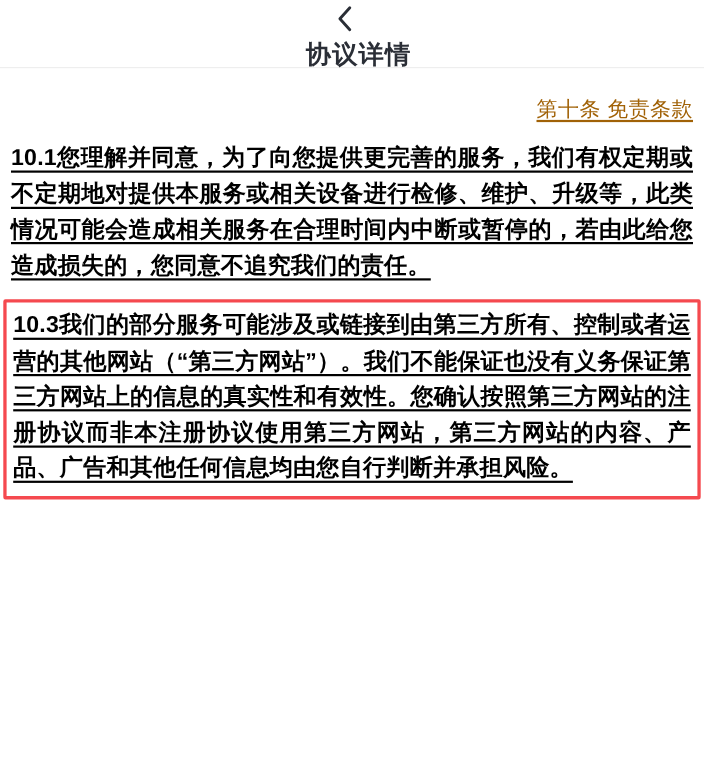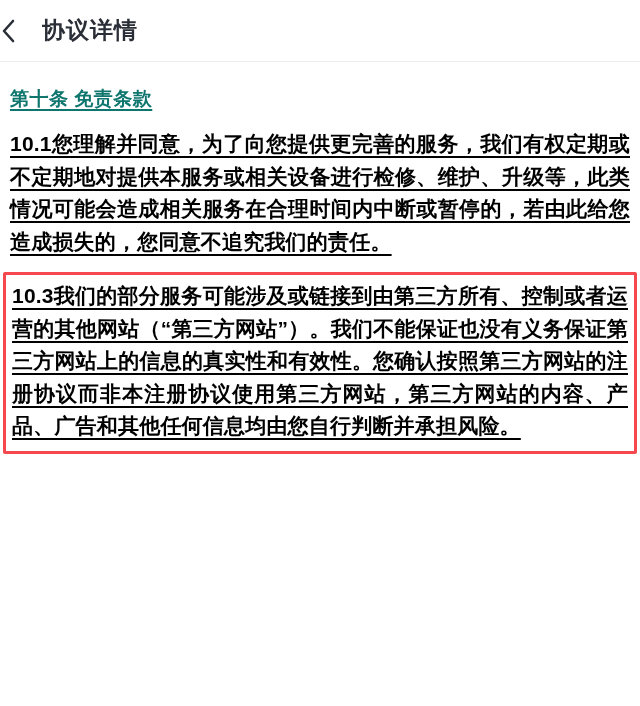--- a/index.html
+++ b/index.html
@@ -13,24 +13,25 @@
     height: 706px;
     background: #ffffff;
     overflow: hidden;
     box-sizing: border-box;
   }
   
   .header {
     height: 62px;
     display: flex;
     align-items: center;
-    padding: 0 0;
+    padding: 0 12px;
     border-bottom: 1px solid #ededed;
     box-sizing: border-box;
     background: #ffffff;
+    flex-direction: column;
   }
   .back-btn {
     width: 30px;
     height: 34px;
     display: flex;
     align-items: center;
     justify-content: flex-start;
     cursor: pointer;
     flex: 0 0 auto;
   }
@@ -44,27 +45,28 @@
     margin-left: 12px;
     letter-spacing: 1px;
   }
   
   .content {
     padding: 24px 10px 0 10px;
     box-sizing: border-box;
   }
   .section-title {
     font-size: 19px;
-    font-weight: 700;
-    color: #0f766e;
+    font-weight: 400;
+    color: #a16207;
     text-decoration: underline;
     text-decoration-thickness: 2px;
     text-underline-offset: 4px;
     margin: 0 0 13px 0;
     letter-spacing: 0.5px;
+    text-align: right;
   }
   .para {
     font-size: 21px;
     font-weight: 700;
     color: #000000;
     line-height: 32.5px;
     text-align: justify;
     text-justify: inter-ideograph;
     text-decoration: underline;
     text-decoration-thickness: 2px;

